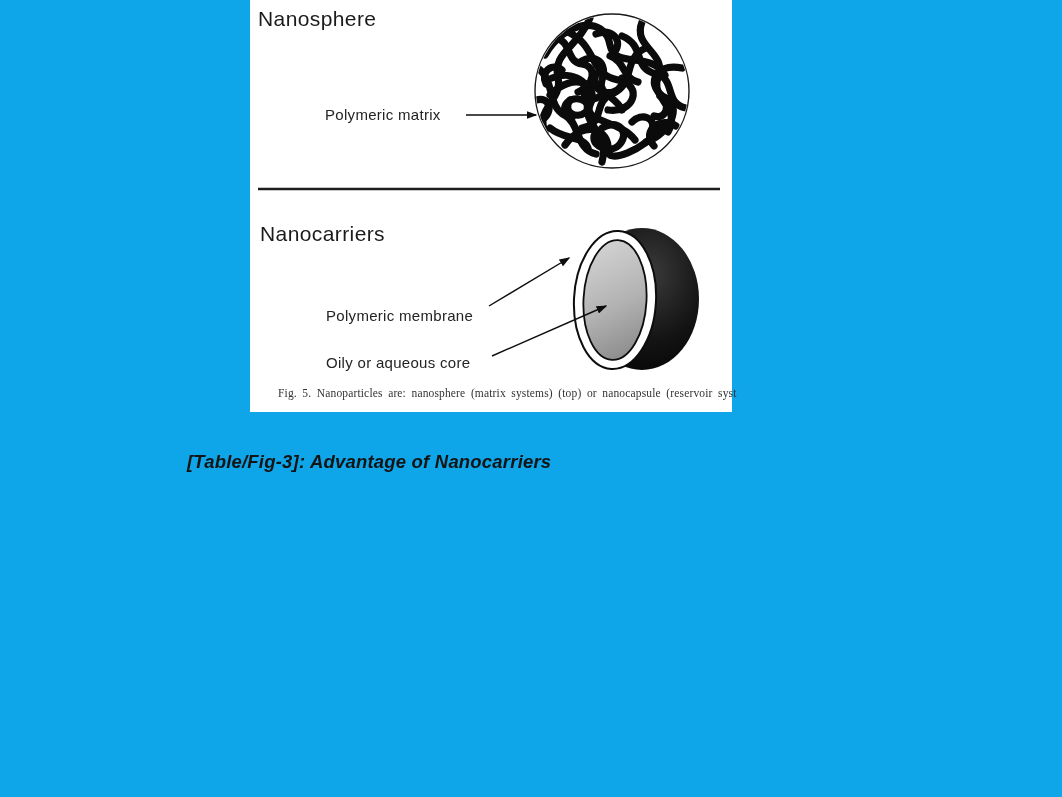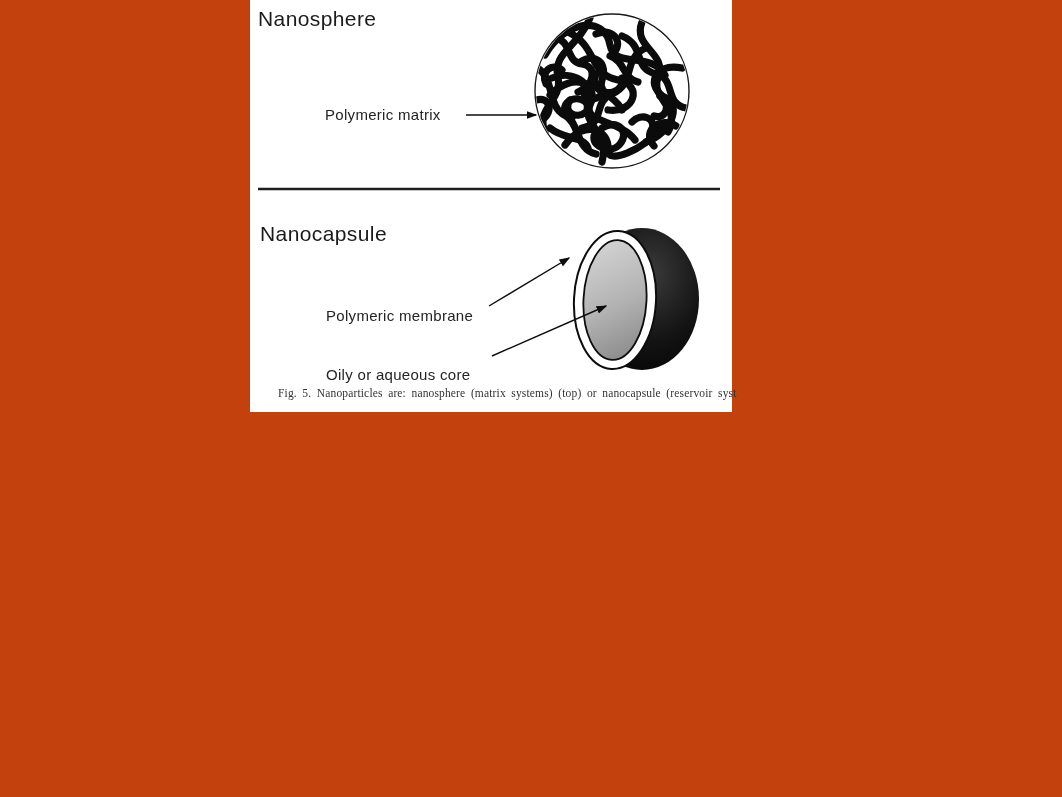--- a/index.html
+++ b/index.html
@@ -5,21 +5,21 @@
   * { margin: 0; padding: 0; box-sizing: border-box; }
   html, body {
     width: 1062px; height: 797px;
     background: #ffffff;
     font-family: "Liberation Sans", sans-serif;
     overflow: hidden;
   }
   .page {
     position: relative;
     width: 1062px; height: 797px;
-    background: #c2410c;
+    background: #0ea5e9;
   }
   .figure-area {
     position: absolute;
     left: 250px; top: 0;
     width: 482px; height: 412px;
     background: #ffffff;
   }
   .figure-area svg.diagram {
     position: absolute;
     left: 0; top: 0;
@@ -141,23 +141,24 @@
 
       <g>
         <line x1="242" y1="356" x2="356" y2="306" stroke="#0d0d0d" stroke-width="1.4" marker-end="url(#ah)"></line>
       </g>
     </svg>
 
     <div class="fig-label panel-title" style="left:8px; top:7px;">Nanosphere</div>
 
     <div class="fig-label callout-label" style="left:75px; top:106px;">Polymeric matrix</div>
 
-    <div class="fig-label panel-title" style="left:10px; top:222px;">Nanocapsule</div>
+    <div class="fig-label panel-title" style="left:10px; top:222px;">Nanocarriers</div>
 
     <div class="fig-label callout-label" style="left:76px; top:297px;margin-top:10px;">Polymeric membrane</div>
 
-    <div class="fig-label callout-label" style="left:76px; top:354px;margin-top:12px;">Oily or aqueous core</div>
+    <div class="fig-label callout-label" style="left:76px; top:354px;">Oily or aqueous core</div>
 
     <div class="fig-caption">Fig. 5. Nanoparticles are: nanosphere (matrix systems) (top) or nanocapsule (reservoir syst</div>
   </div>
 
+  <div class="tablefig-heading">[Table/Fig-3]: Advantage of Nanocarriers</div>
 
 </div>
 
 </body></html>

